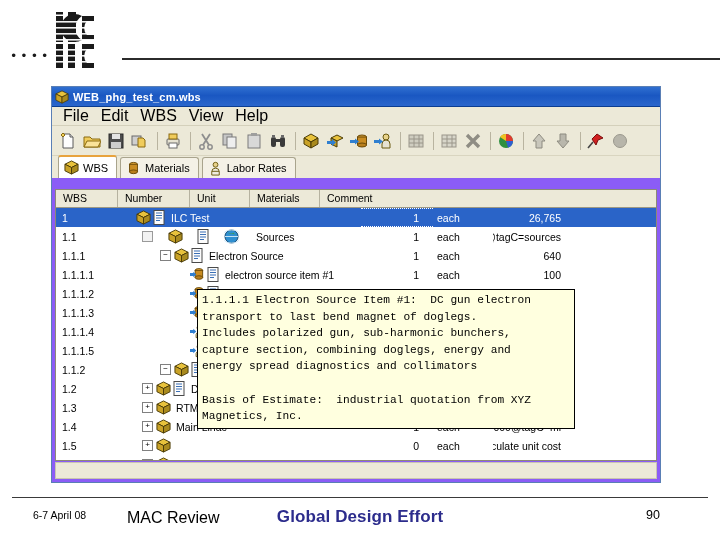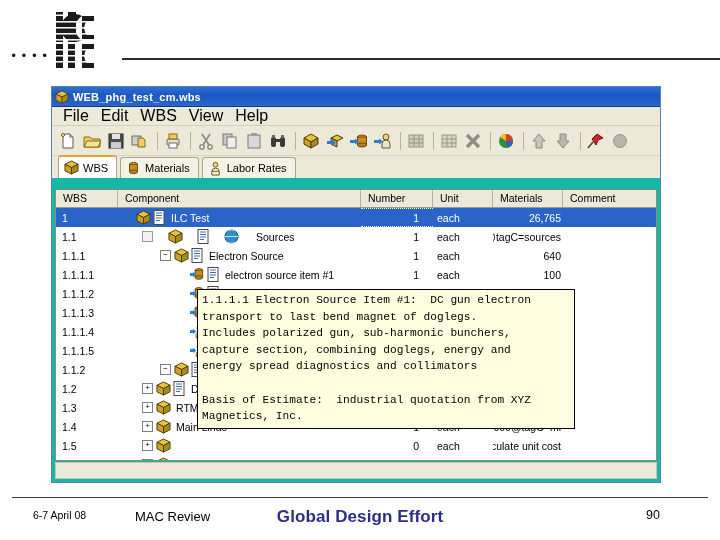--- a/index.html
+++ b/index.html
@@ -41,21 +41,21 @@
     left: 112px; top: 48px;
     width: 598px; height: 2px;
     background: #2b2b2b;
   }
 
   
   .app-window {
     position: absolute;
     left: 51px; top: 86px;
     width: 610px; height: 397px;
-    background: #14b8a6;
+    background: #8b5cf6;
     border: 1px solid #5a7fb5;
     box-sizing: border-box;
   }
   .titlebar {
     position: relative;
     height: 19px;
     background: linear-gradient(to bottom, #2f6fd0 0%, #1a57c2 45%, #2a66cc 100%);
     border-bottom: 1px solid #0b3d91;
     display: flex;
     align-items: center;
@@ -243,22 +243,22 @@
     position: absolute;
     left: 12px; top: 497px;
     width: 696px; height: 1px;
     background: #3a3a3a;
   }
   .f-date {
     position: absolute; left: 33px; top: 509px;
     font-size: 10.5px; color: #000;
   }
   .f-review {
-    position: absolute; left: 135px; top: 509px;
-    font-size: 13px; color: #000;
+    position: absolute; left: 127px; top: 509px;
+    font-size: 16px; color: #000;
   }
   .f-title {
     position: absolute; left: 0; top: 507px; width: 720px;
     text-align: center;
     font-size: 17px; font-weight: bold; color: #2c2c8c;
     letter-spacing: 0.1px;
   }
   .f-page {
     position: absolute; right: 60px; top: 508px;
     font-size: 12.5px; color: #000;
@@ -494,21 +494,20 @@
               <path d="M4 11 h8" stroke="#6b5a10"></path>
             </svg>
         </span>
         <span>Labor Rates</span>
       </div>
     </div>
 
     <div class="grid-frame">
       <div class="grid-head">
         <div class="hc col-wbs">WBS</div>
-        <div class="hc col-comp">Component</div>
         <div class="hc col-num">Number</div>
         <div class="hc col-unit">Unit</div>
         <div class="hc col-mat">Materials</div>
         <div class="hc col-cmt">Comment</div>
       </div>
       <div class="grid-body" id="grid-body">
           <div class="row sel">
             <div class="cell wbs">1</div>
             <div class="cell comp">
               <div class="comp-inner" style="padding-left: 6px; justify-content: space-between;">

